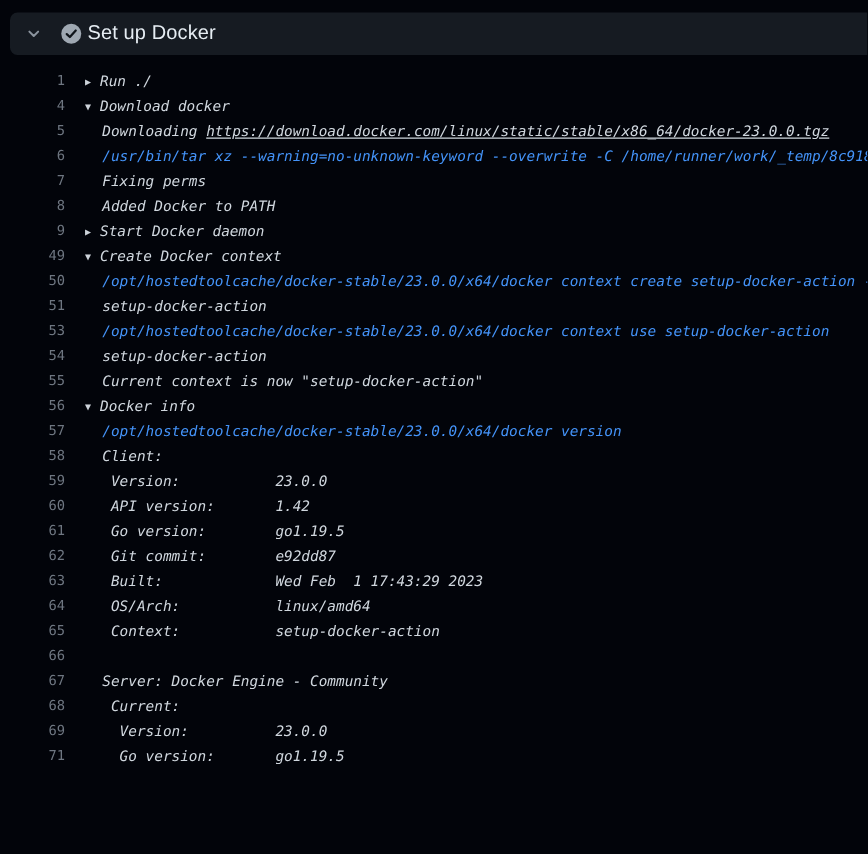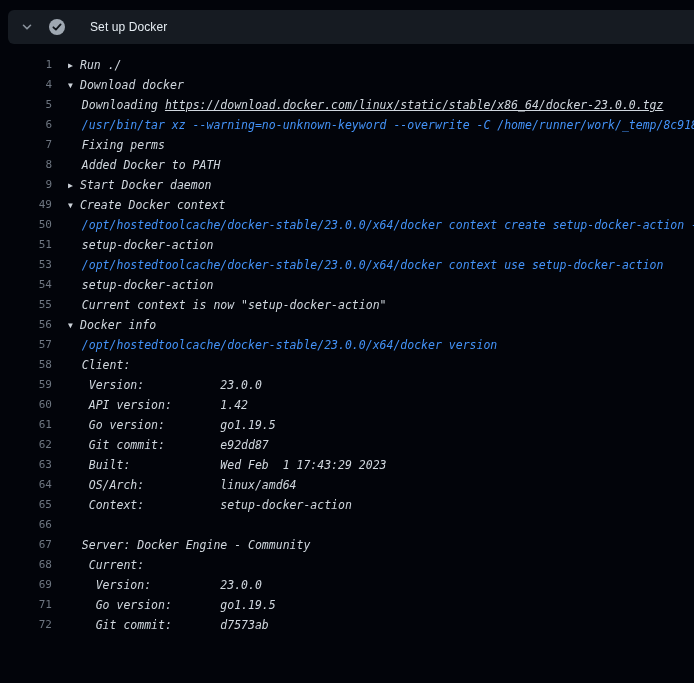--- a/index.html
+++ b/index.html
@@ -15,22 +15,22 @@
     height: 34px;
     background: #161b22;
     border-radius: 6px 0 0 6px;
     display: flex;
     align-items: center;
     cursor: pointer;
   }
   .chev { margin-left: 13px; display: flex; align-items: center; }
   .status { margin-left: 15px; display: flex; align-items: center; }
   .step-title {
-    margin-left: 24px;
-    font-size: 12px;
+    margin-left: 4px;
+    font-size: 16px;
     color: #e6edf3;
     letter-spacing: 0.1px;
   }
   .log { margin-top: 11px; }
   .log-line {
     display: flex;
     height: 20px;
     line-height: 20px;
     font-family: "DejaVu Sans Mono", "Liberation Mono", monospace;
     font-size: 11.5px;
@@ -188,17 +188,13 @@
       <div class="content"><span>   Current:</span></div>
     </div>
     <div class="log-line text">
       <a class="num">69</a>
       <div class="content"><span>    Version:          23.0.0</span></div>
     </div>
     <div class="log-line text">
       <a class="num">71</a>
       <div class="content"><span>    Go version:       go1.19.5</span></div>
     </div>
-    <div class="log-line text">
-      <a class="num">72</a>
-      <div class="content"><span>    Git commit:       d7573ab</span></div>
-    </div>
   </div>
 
 </body></html>

